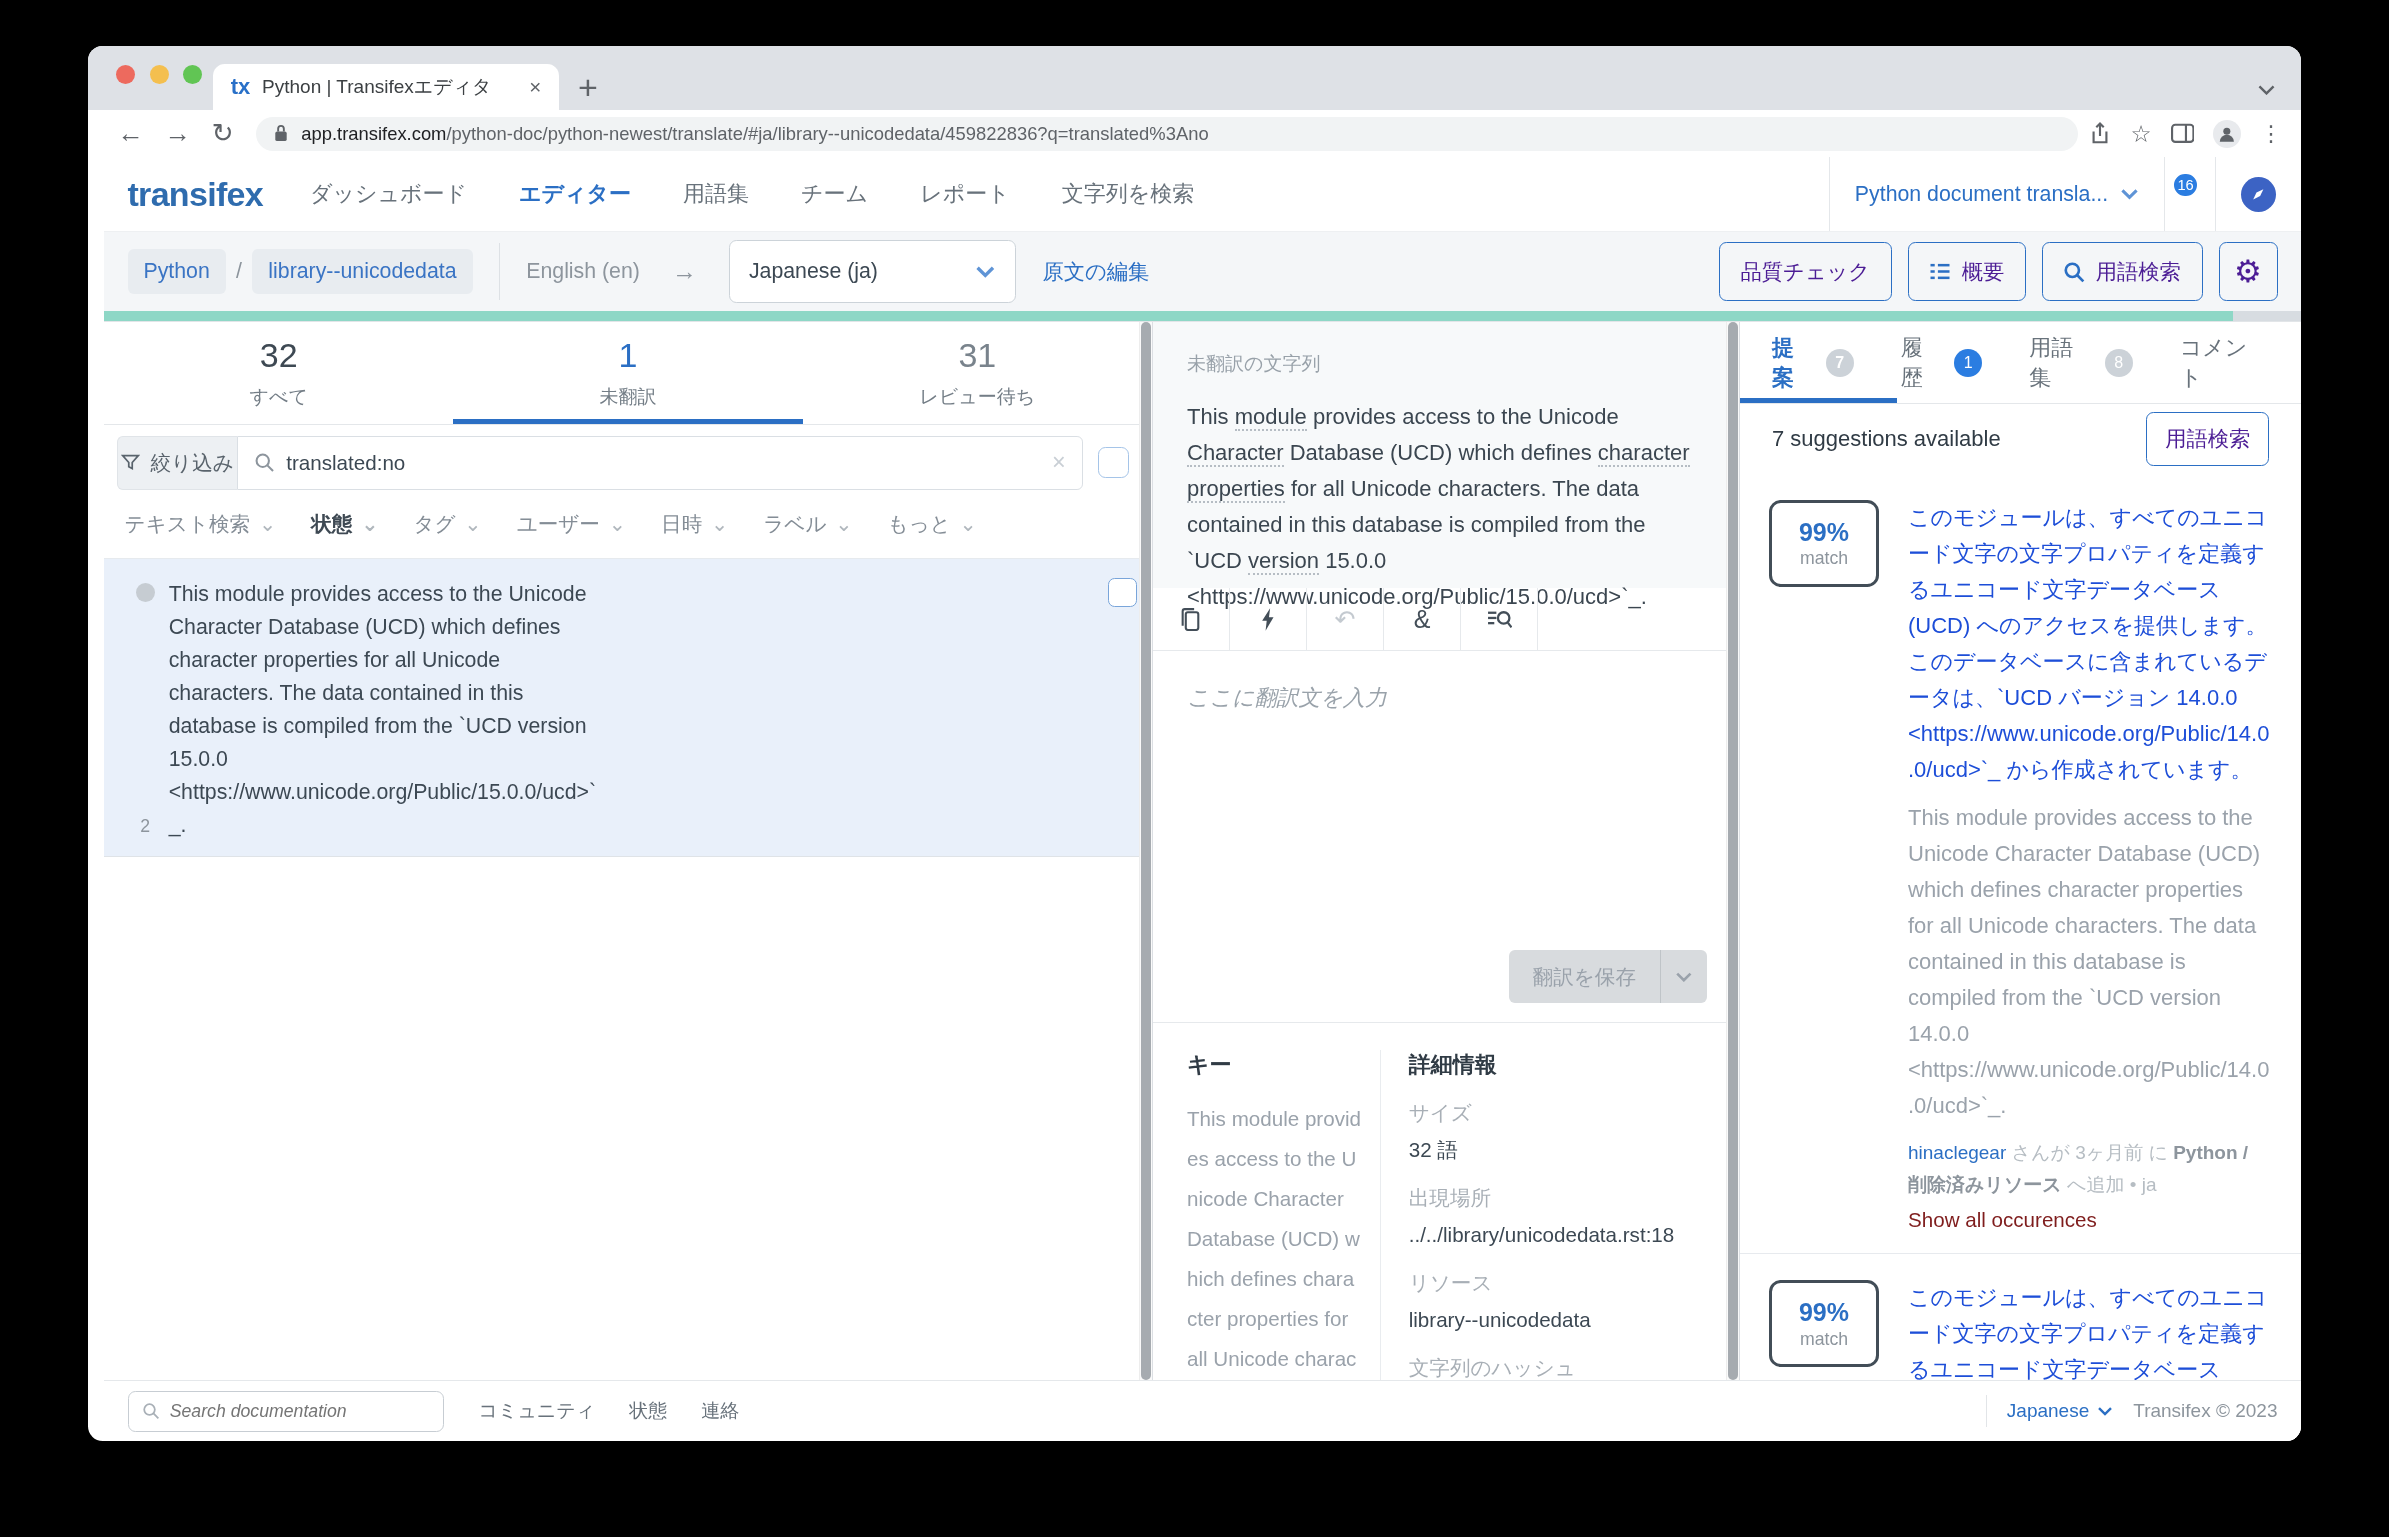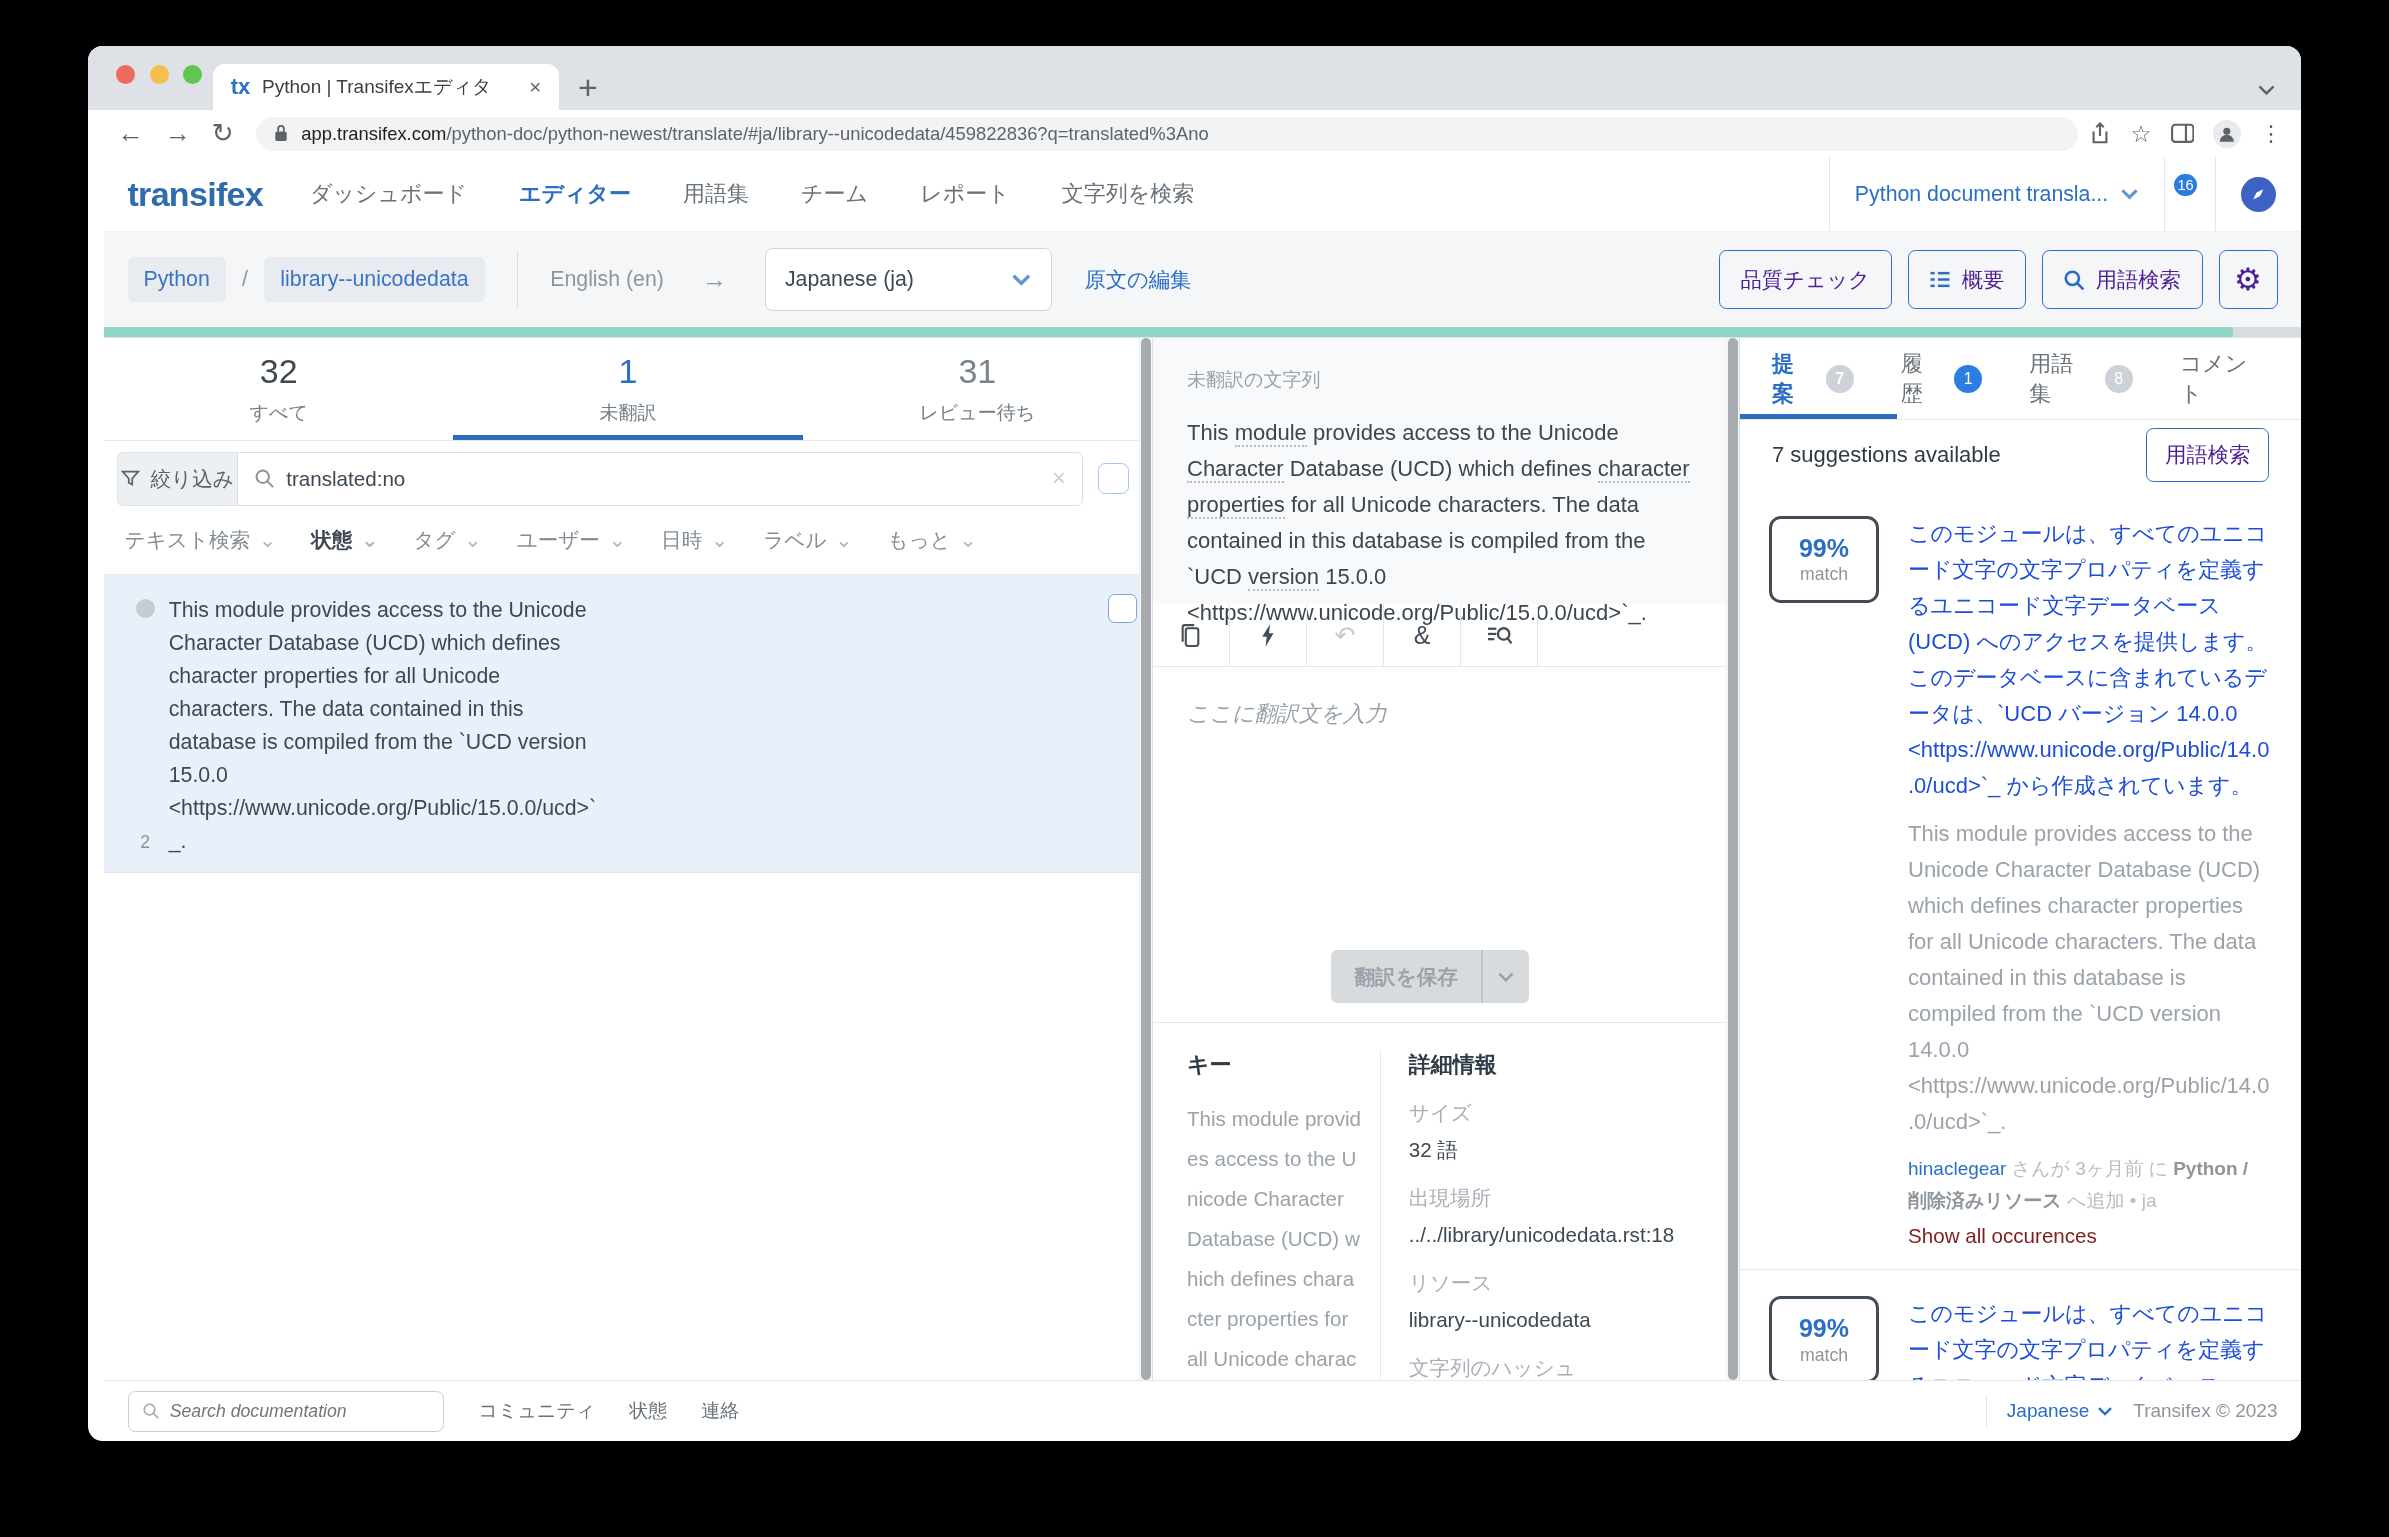--- a/index.html
+++ b/index.html
@@ -44,21 +44,21 @@
   .hdr-sec{ border-left:0.7px solid #e4e7ea; display:flex; align-items:center; padding:0 25px; gap:11.8px;}
   .project{ color:#2b6fc4; font-size:21.3px;}
   .chev-blue{ color:#5f94d6;}
   .avatarwrap{ position:relative;}
   .avatar{ width:43px; height:43px; border-radius:50%;
            background:radial-gradient(circle at 35% 30%,#8a6f56 0 30%,#3f4a63 60%,#2d5fa8 100%);}
   .avbadge{ position:absolute; right:-8.8px; bottom:-4.4px; min-width:26.5px; height:26.5px; border-radius:13.2px;
             background:#2b7de1; color:#fff; font-size:14.7px; display:flex; align-items:center; justify-content:center; border:2.2px solid #fff;}
   .compass{ width:35px; height:35px; border-radius:50%; background:#3c63c4; display:flex; align-items:center; justify-content:center;}
 
-  .subheader{ height:96px; background:#f4f6f8; display:flex; align-items:center; padding:0 23.5px; flex:none; border-top:0.7px solid #eef0f2;gap:6px;}
+  .subheader{ height:80px; background:#f4f6f8; display:flex; align-items:center; padding:0 23.5px; flex:none; border-top:0.7px solid #eef0f2;}
   .crumbchip{ background:#e8ecf0; border-radius:5.9px; padding:10.3px 16px; color:#3a74c4; font-size:21.3px;}
   .crumbsep{ color:#8d959d; margin:0 10.3px; font-size:21.3px;}
   .vdiv{ width:0.7px; height:57px; background:#dde1e5; margin:0 26.5px;}
   .srclang{ color:#8d959d; font-size:21.3px;}
   .arrow{ color:#8d959d; margin:0 32px; font-size:25px;}
   .langselect{ width:287px; height:63px; background:#fff; border:1.5px solid #ccd3d9; border-radius:7.4px;
                display:flex; align-items:center; padding:0 19px; font-size:21.3px; color:#3c4853;}
   .langselect .chev-blue{ margin-left:auto;}
   .editsource{ color:#2b6fc4; font-size:21.3px; margin-left:26.5px;}
   .sub-right{ margin-left:auto; display:flex; align-items:center;}
@@ -114,21 +114,21 @@
   .srctext{ font-size:22px; line-height:36px; color:#3b4650; overflow-wrap:anywhere; width:515px;}
   .u{ border-bottom:2.2px dotted #b6bdc4;}
   .mtoolbar{ height:63px; border-bottom:0.7px solid #e6e9ec; display:flex; flex:none;}
   .tool{ width:77px; display:flex; align-items:center; justify-content:center; border-right:0.7px solid #e6e9ec;
          color:#434e58; font-size:25px;}
   .tool.disabled{ color:#c4cad0;}
   .transarea{ flex:1; display:flex; flex-direction:column; min-height:0;}
   .transarea textarea{ flex:1; border:none; outline:none; resize:none; padding:32px 34px; font-size:22px;
                        color:#3b4650; background:#fff; font-family:inherit;}
   .transarea textarea::placeholder{ font-style:italic; color:#99a2aa; opacity:1;}
-  .saverow{ display:flex; justify-content:center; padding:0 32px 19px 0;font-weight:bold;}
+  .saverow{ display:flex; justify-content:flex-end; padding:0 32px 19px 0;}
   .savebtn{ display:flex; height:53px; background:#d8dbde; border-radius:5.9px; overflow:hidden; color:#9aa2ab;
             font-size:20.6px; align-items:center;}
   .savemain{ padding:0 23.5px;}
   .savesep{ width:1.5px; height:53px; background:#bfc4c8;}
   .savechev{ width:46px; display:flex; justify-content:center; color:#9aa2ab;}
   .infosec{ height:358px; border-top:0.7px solid #e6e9ec; display:flex; padding:26.5px 0 0 34px; overflow:hidden; flex:none;}
   .keycol{ width:193px; padding-right:19px; flex:none;}
   .colhead{ font-size:22px; font-weight:700; color:#303b45; margin-bottom:19px;}
   .keytext{ font-size:20.6px; line-height:40px; color:#9aa2ab; word-break:break-all;}
   .infodiv{ width:0.7px; background:#e9ecef; margin-right:28px; flex:none;}

